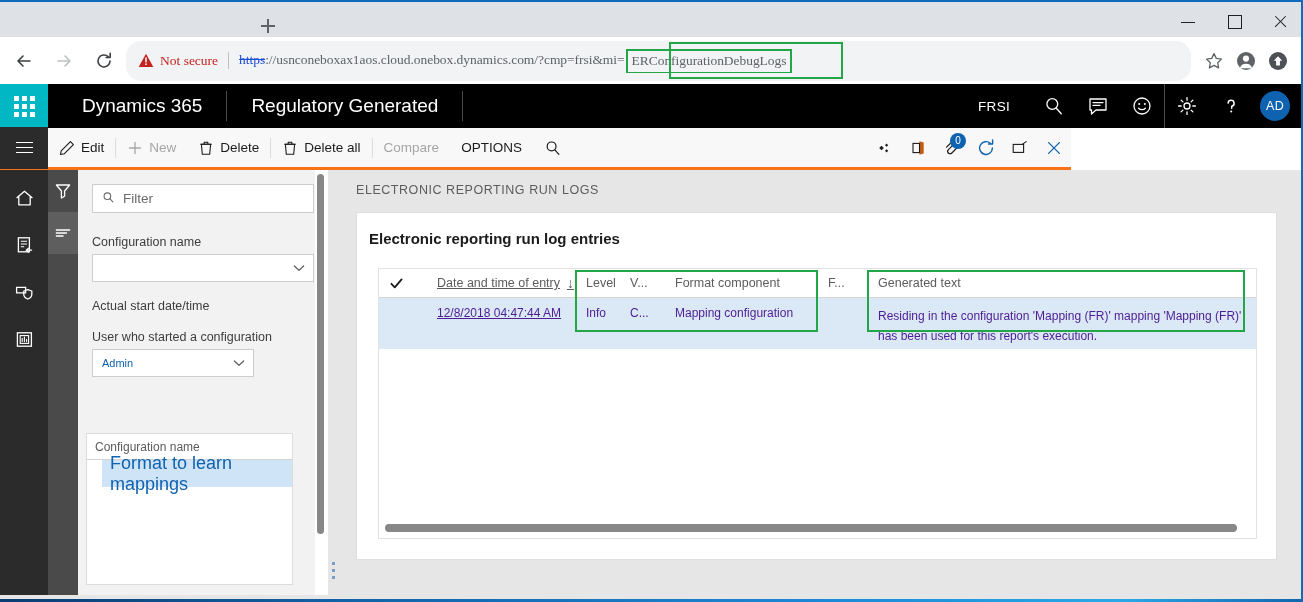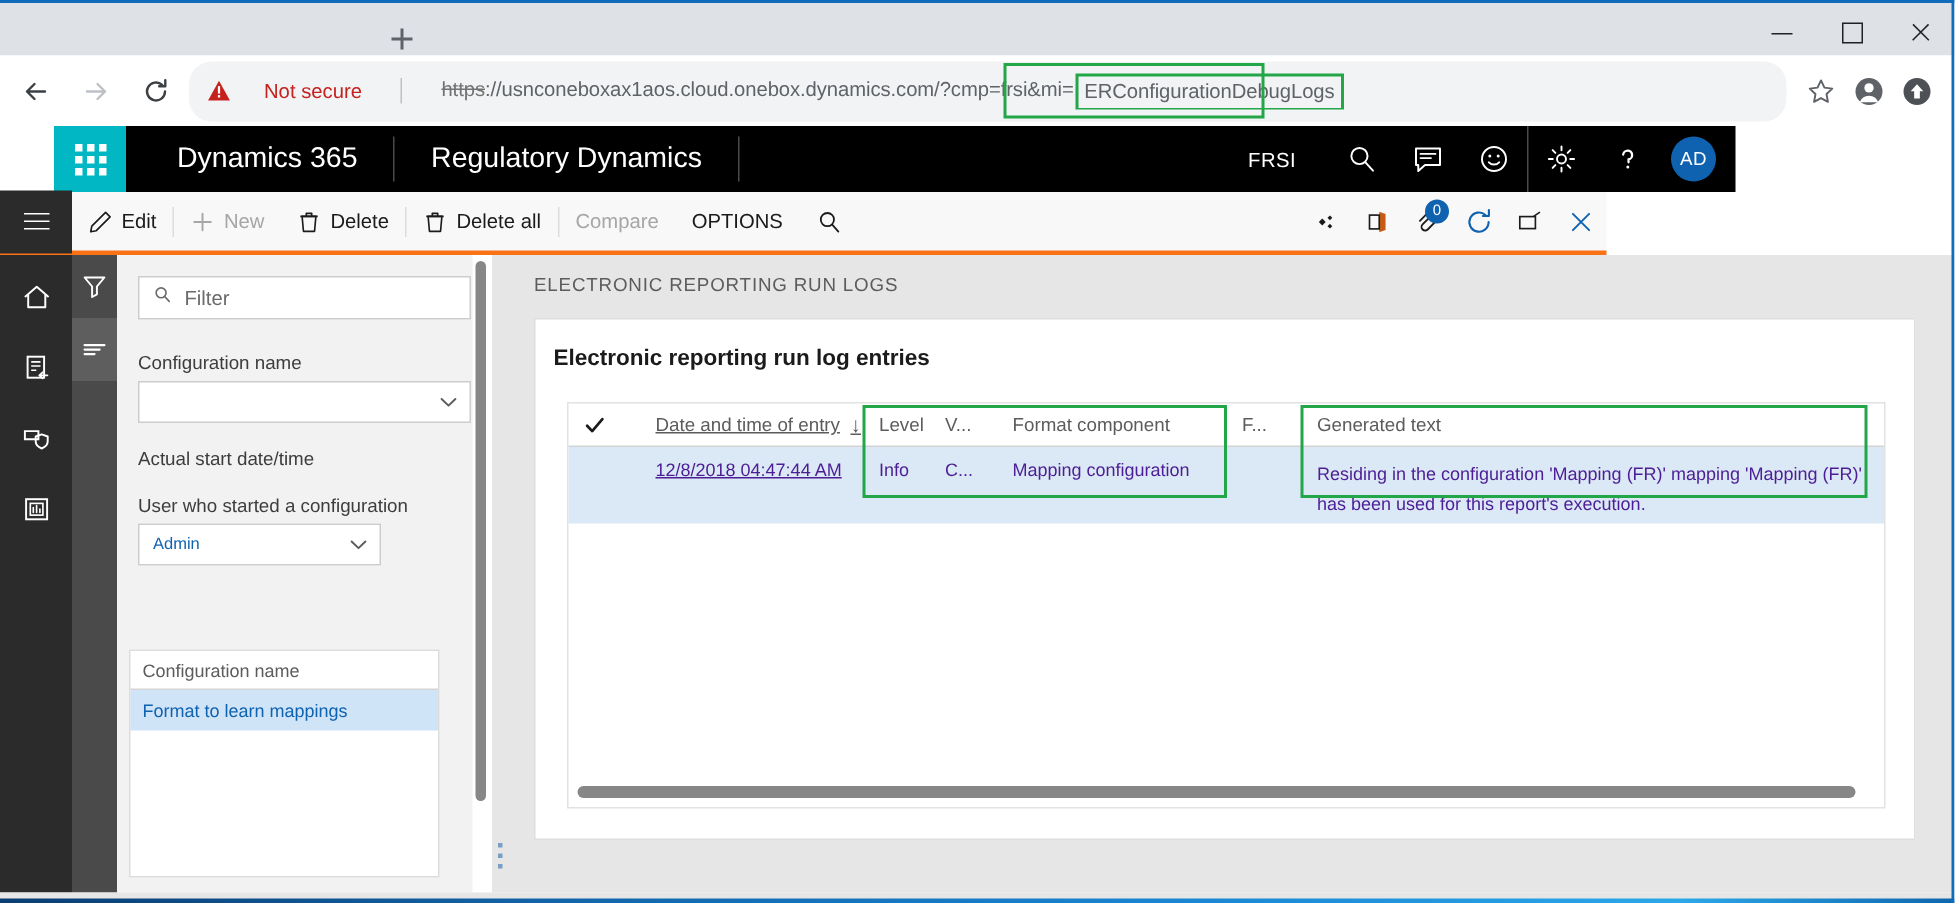--- a/index.html
+++ b/index.html
@@ -53,39 +53,39 @@
   .wc-close:after  { transform:rotate(-45deg); }
 
   .omnibar {
     position:absolute; left:0; top:37px; width:1303px; height:47px; background:#fff;
     display:flex; align-items:center;
   }
   .navbtn { width:32px; height:32px; margin-left:8px; position:relative; flex:0 0 32px; }
   .navbtn svg { position:absolute; left:6px; top:6px; }
   .urlbar {
     flex:1; margin:0 8px 0 6px; height:40px; background:#f1f3f4; border-radius:15px;
-    display:flex; align-items:center; padding:0 12px; gap:22px; min-width:0;
+    display:flex; align-items:center; padding:0 12px; gap:6px; min-width:0;font-family:Liberation Serif, serif;
   }
   .warn-ico { width:16px; height:15px; flex:0 0 16px; position:relative; }
   .notsecure { font-size:13.5px; color:#c5221f; white-space:nowrap; }
   .url-divider { width:1px; height:17px; background:#bdc1c6; margin:0 4px; flex:0 0 1px; }
   .url-text { font-size:13.5px; color:#5f6368; white-space:nowrap; overflow:hidden; letter-spacing:-0.05px; }
-  .url-scheme { color:#737373; text-decoration:line-through; }
+  .url-scheme { color:#1d4ed8; text-decoration:line-through; }
   .url-hl {
     border:2.5px solid #22a648; padding:3px 4px 4px 4px; margin-left:1px;
     display:inline-block; line-height:1; position:relative; top:1px;
   }
   .omni-right { display:flex; align-items:center; gap:2px; padding-right:10px; }
   .omni-icon { width:30px; height:30px; position:relative; flex:0 0 30px; }
   .omni-icon svg { position:absolute; left:5px; top:5px; }
 
   
   .d365-header {
-    position:absolute; left:0; top:84px; width:1121px; height:44px; background:#000;
-    display:flex; align-items:center;margin-left:36px;
+    position:absolute; left:0; top:84px; width:1303px; height:44px; background:#000;
+    display:flex; align-items:center;
   }
   .waffle { width:48px; height:44px; background:#00b7c3; display:flex; align-items:center; justify-content:center; }
   .waffle-grid { display:grid; grid-template-columns:repeat(3,5px); grid-template-rows:repeat(3,5px); gap:3px; }
   .waffle-grid i { display:block; width:5px; height:5px; background:#fff; }
   .brand {
     color:#fff; font-size:19px; padding:0 24px; height:30px; display:flex; align-items:center;
     border-right:1px solid #4a4a4a; margin-left:10px;
   }
   .module {
     color:#fff; font-size:19px; padding:0 24px; height:30px; display:flex; align-items:center;
@@ -156,21 +156,21 @@
   .minigrid {
     position:absolute; left:86px; top:263px; width:207px; height:152px;
     background:#fff; border:1px solid #dcdcdc;
   }
   .minigrid-hdr {
     height:26px; font-size:12px; color:#5c5c5c; display:flex; align-items:center;
     padding:0 8px; border-bottom:1px solid #d4d4d4;
   }
   .minigrid-row {
     height:27px; display:flex; align-items:center; padding:0 8px;
-    font-size:12px; color:#0f62b0;
+    font-size:18px; color:#0f62b0;margin-left:15px;
   }
   .minigrid-row.sel { background:#cfe4f7; }
 
   .lp-vscroll { position:absolute; left:316px; top:4px; width:8px; height:360px; }
   .lp-vscroll i { position:absolute; left:1px; top:0; width:7px; height:360px; background:#878787; border-radius:4px; display:block; }
 
   .splitter { position:absolute; left:328px; top:0; width:10px; height:425px; background:#e6e6e6; }
   .splitter-dots { position:absolute; left:332px; top:392px; width:3px; height:20px; }
   .splitter-dots i { display:block; width:3px; height:3px; background:#7a9fc4; margin-bottom:4px; }
 
@@ -298,21 +298,21 @@
           <i></i>
           <i></i>
           <i></i>
           <i></i>
           <i></i>
           <i></i>
           <i></i>
         </span>
     </div>
     <div class="brand">Dynamics 365</div>
-    <div class="module">Regulatory Dynamics</div>
+    <div class="module">Regulatory Generated</div>
     <div class="hdr-spacer"></div>
     <div class="hdr-company">FRSI</div>
 
     <div class="hdr-icon">
       <svg width="22" height="22" viewBox="0 0 22 22">
           <circle cx="9.3" cy="9" r="5.4" fill="none" stroke="#fff" stroke-width="1.3"></circle>
           <path d="M13.3 13.2l5 5.6" stroke="#fff" stroke-width="1.3" fill="none" stroke-linecap="round"></path>
         </svg>
     </div>
     <div class="hdr-icon">

